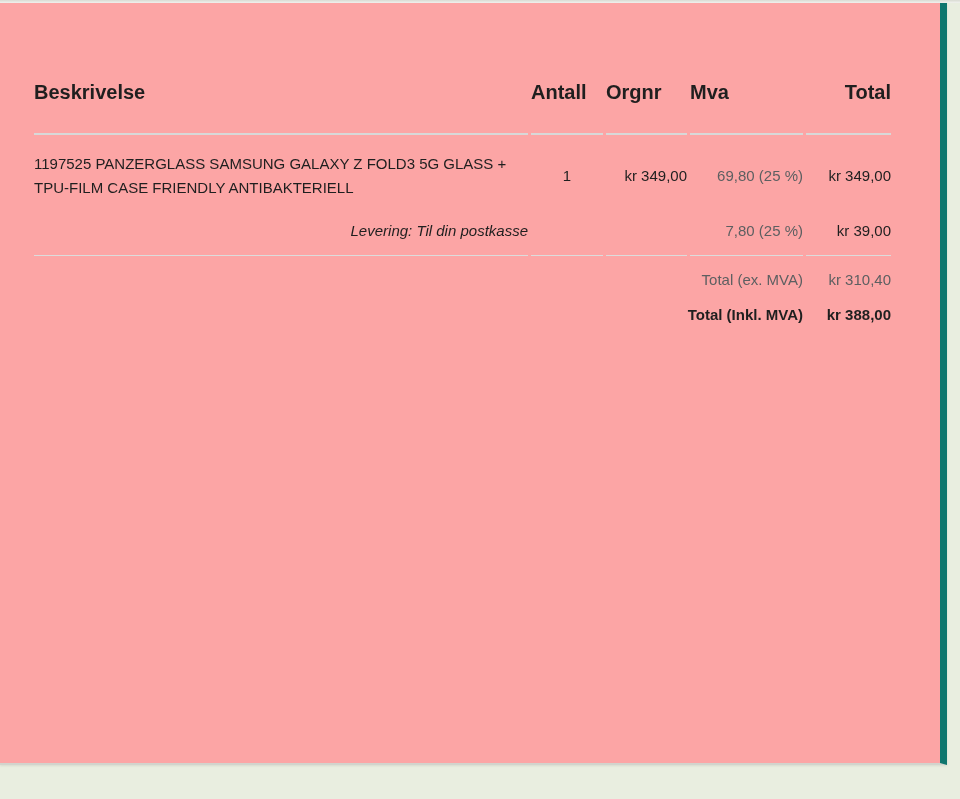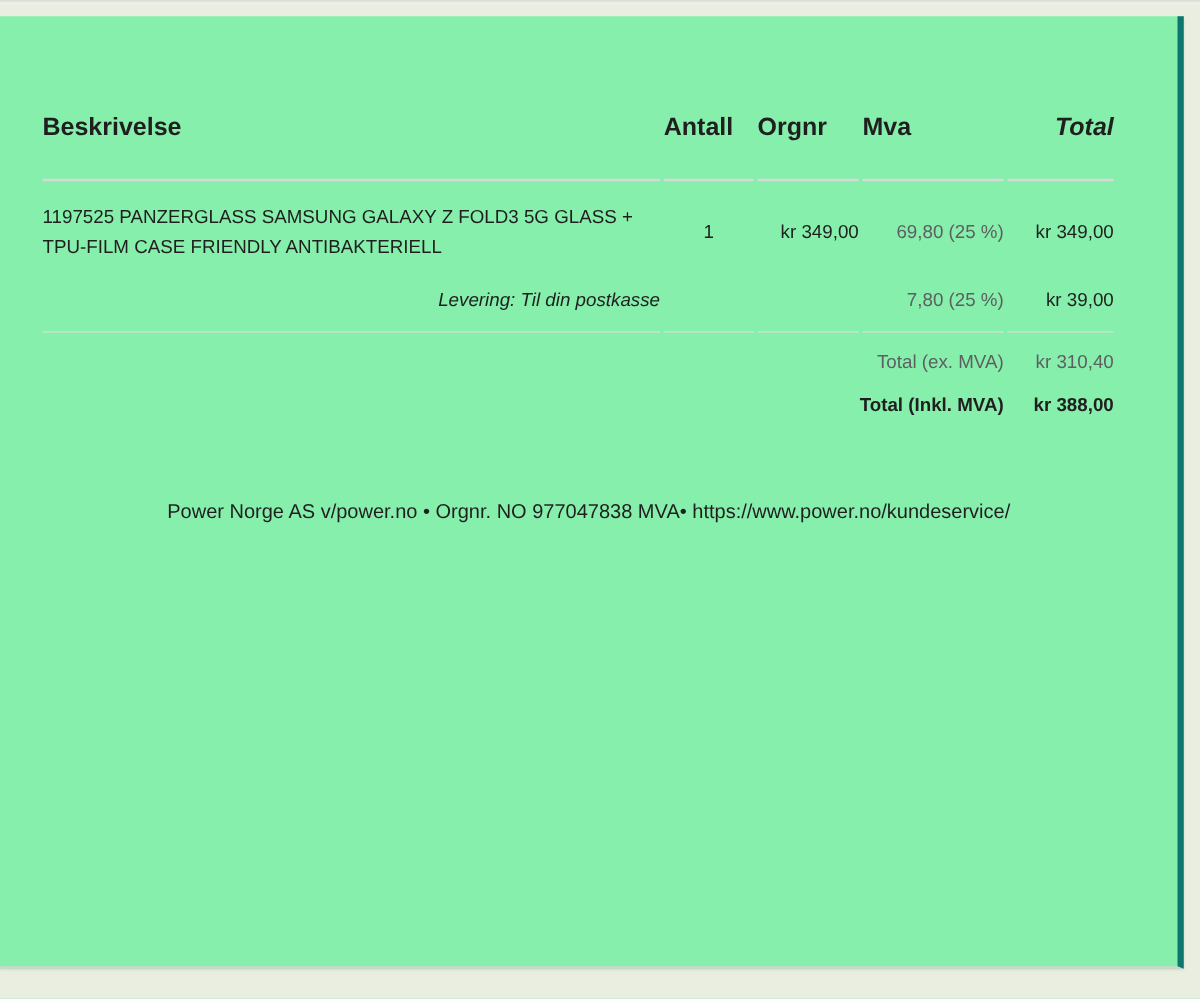--- a/index.html
+++ b/index.html
@@ -10,24 +10,24 @@
     font-family: "Liberation Sans", sans-serif;
     color: #1f1f1f;
     position: relative;
     overflow: hidden;
   }
   .top-edge {
     position: absolute; top: 0; left: 0; width: 100%; height: 3px;
     background: linear-gradient(180deg, #d9dbd3, #f2f3ef);
   }
   .card {
-    position: absolute; top: 13px; left: 0;
+    position: absolute; top: 3px; left: 0;
     width: 947px; height: 762px;
-    background: #86efac;
-    border-right: 5px solid #0f766e;
+    background: #fca5a5;
+    border-right: 7px solid #0f766e;
     border-bottom: 2px solid #d2d4cd;
     box-shadow: 0 1px 2px rgba(0,0,0,0.08);
   }
   table.doc-table {
     margin: 67px 0 0 31px;
     border-collapse: separate;
     border-spacing: 3px 0;
     table-layout: fixed;
   }
   col.c-desc   { width: 494px; }
@@ -37,21 +37,21 @@
   col.c-total  { width: 85px; }
 
   th {
     font-size: 20px; font-weight: 700; line-height: 24px;
     padding: 10px 0 29px 0;
     border-bottom: 2px solid #d8d8d8;
     vertical-align: top; text-align: left;
     white-space: nowrap;
   }
   th.left  { text-align: left; }
-  th.right { text-align: right; font-style: italic; }
+  th.right { text-align: right; }
 
   td { font-size: 15px; line-height: 24px; color: #1f1f1f; }
 
   .item-row td {
     padding: 17px 0 9px 0;
     vertical-align: middle;
   }
   .shipping-row td {
     padding: 14px 0 16px 0;
     line-height: 16px;
@@ -122,15 +122,14 @@
         <td colspan="4" class="right muted">Total (ex. MVA)</td>
         <td class="right muted nowrap">kr 310,40</td>
       </tr>
       <tr class="summary-row grand">
         <td colspan="4" class="right">Total (Inkl. MVA)</td>
         <td class="right nowrap">kr 388,00</td>
       </tr>
     </tbody>
   </table>
 
-  <div class="footer">Power Norge AS v/power.no • Orgnr. NO 977047838 MVA• https://www.power.no/kundeservice/</div>
 
 </div>
 
 </body></html>

